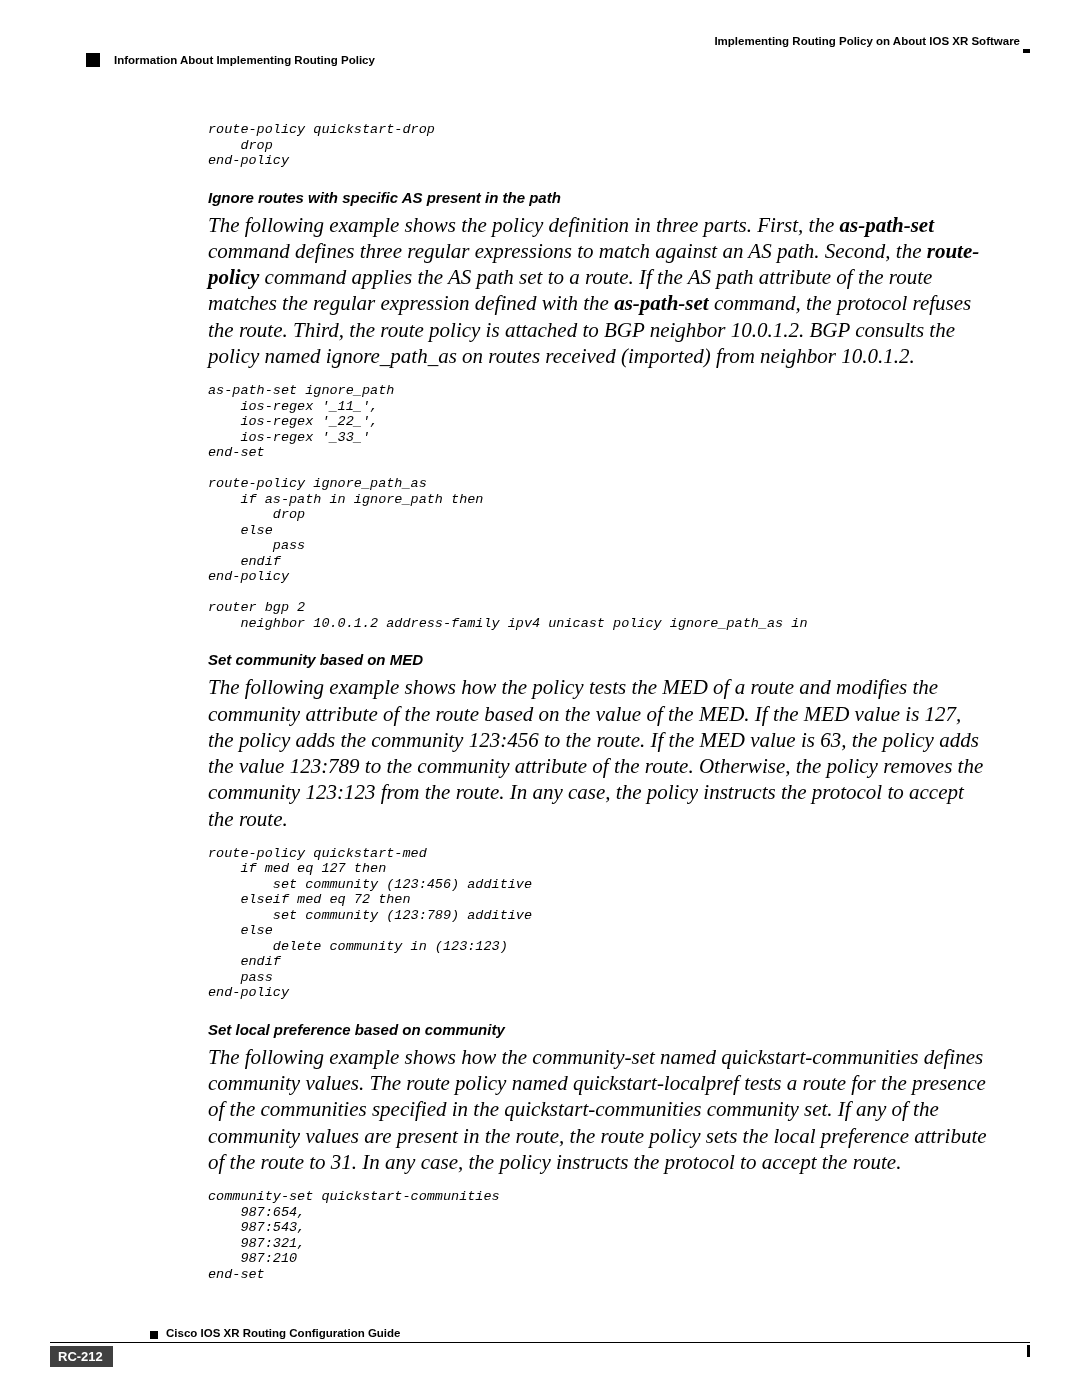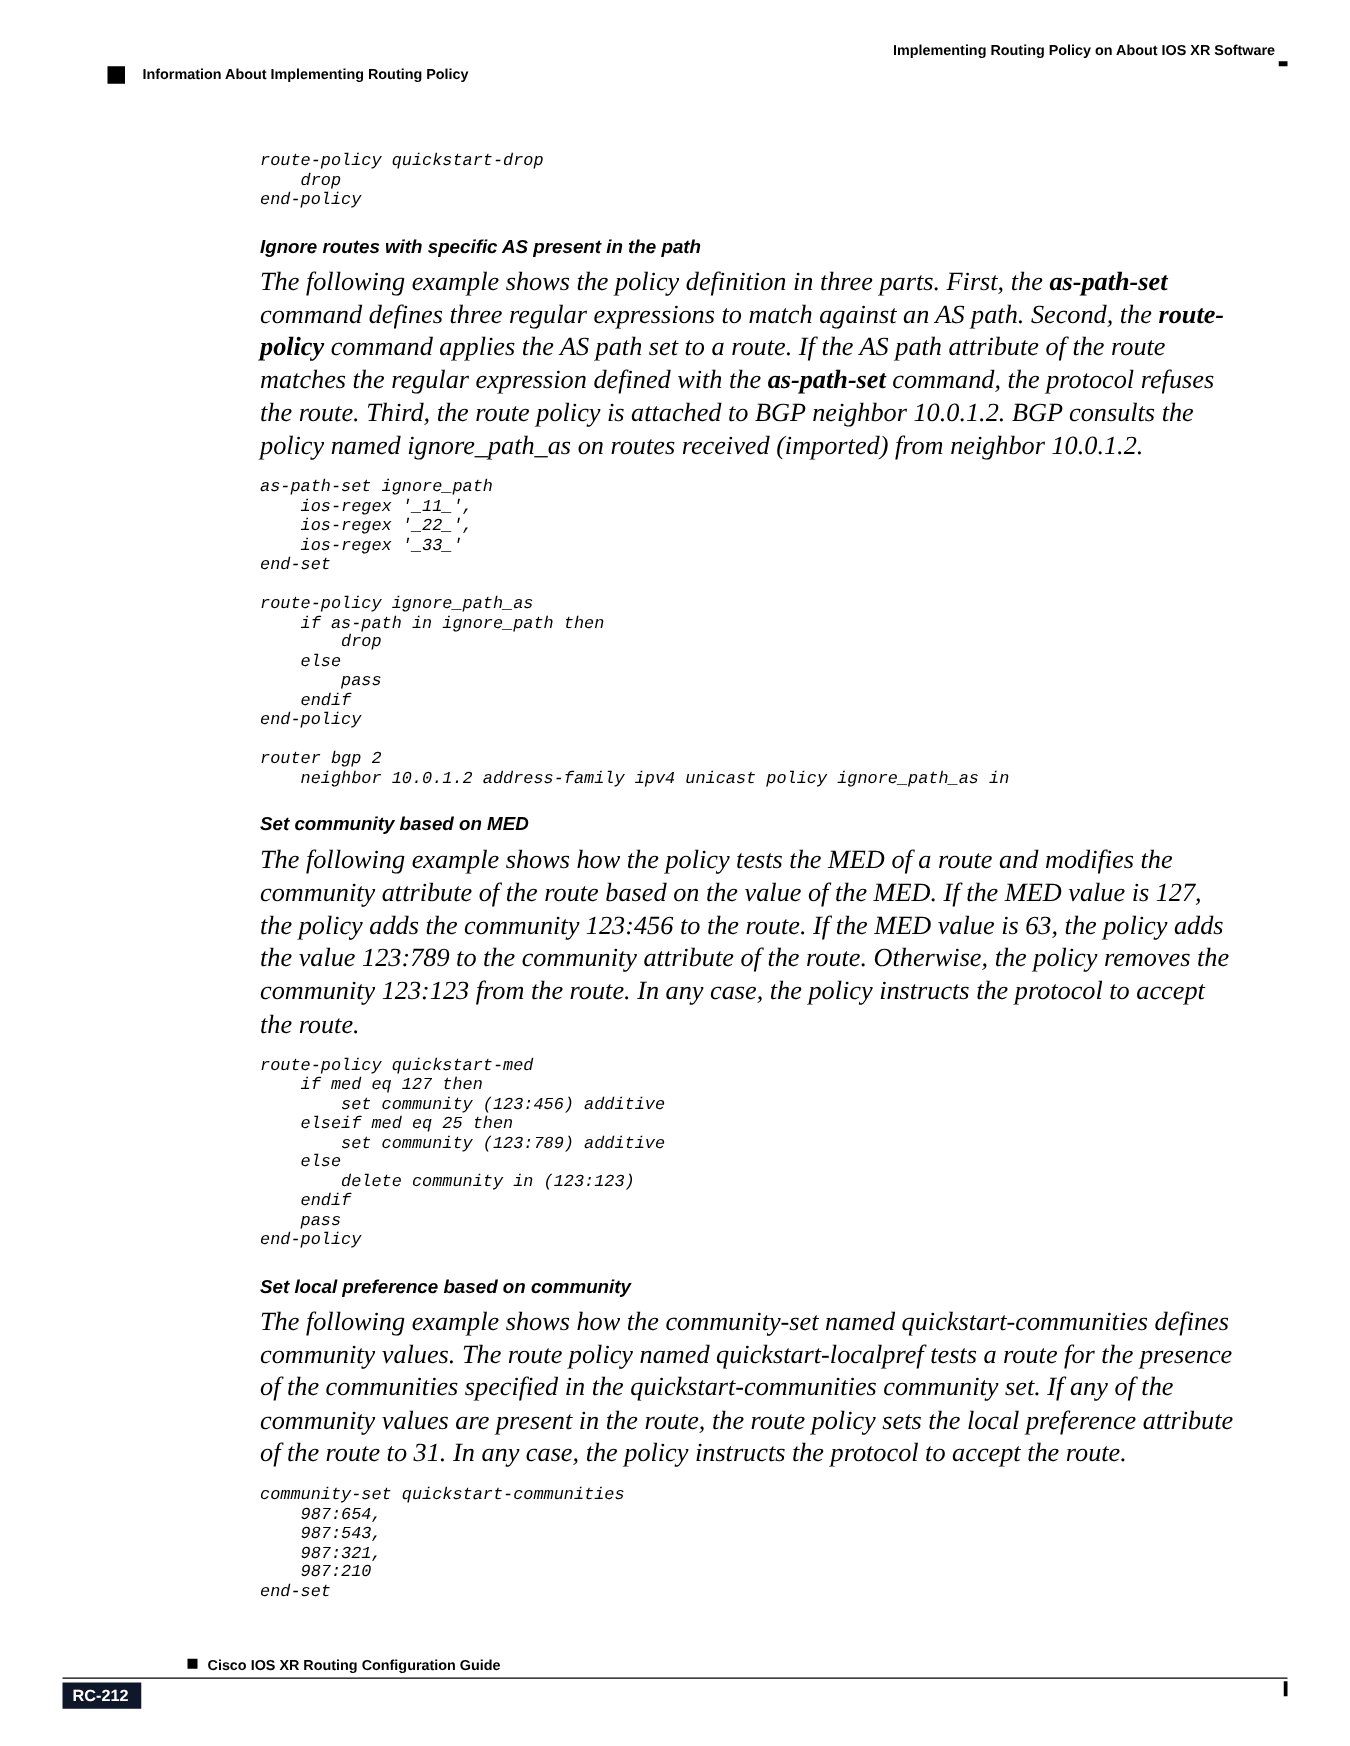--- a/index.html
+++ b/index.html
@@ -75,21 +75,21 @@
       font-weight: bold;
     }
     .footer {
       position: absolute;
       bottom: 30px;
       left: 50px;
       right: 50px;
     }
     .footer-line {
       display: flex;
-      align-items: flex-start;
+      align-items: flex-end;
     }
     .footer-square {
       width: 8px;
       height: 8px;
       background: #000;
       margin-left: 100px;
       margin-right: 8px;
     }
     .footer-title {
       font-family: Arial, Helvetica, sans-serif;
@@ -102,21 +102,21 @@
     }
     .footer-right-tick {
       position: absolute;
       right: 0;
       top: 18px;
       border-right: 3px solid #000;
       height: 12px;
     }
     .page-number {
       display: inline-block;
-      background: #0f172a;
+      background: #404040;
       color: #fff;
       font-family: Arial, Helvetica, sans-serif;
       font-weight: bold;
       font-size: 13px;
       padding: 3px 10px 3px 8px;
       margin-top: 3px;
     }
   </style>
 </head>
 <body>
@@ -160,21 +160,21 @@
 
 router bgp 2
     neighbor 10.0.1.2 address-family ipv4 unicast policy ignore_path_as in</div>
 
   <div class="section-heading">Set community based on MED</div>
   <div class="body-text">The following example shows how the policy tests the MED of a route and modifies the community attribute of the route based on the value of the MED. If the MED value is 127, the policy adds the community 123:456 to the route. If the MED value is 63, the policy adds the value 123:789 to the community attribute of the route. Otherwise, the policy removes the community 123:123 from the route. In any case, the policy instructs the protocol to accept the route.</div>
 
   <div class="code-block">route-policy quickstart-med
     if med eq 127 then
         set community (123:456) additive
-    elseif med eq 25 then
+    elseif med eq 72 then
         set community (123:789) additive
     else
         delete community in (123:123)
     endif
     pass
 end-policy</div>
 
   <div class="section-heading">Set local preference based on community</div>
   <div class="body-text">The following example shows how the community-set named quickstart-communities defines community values. The route policy named quickstart-localpref tests a route for the presence of the communities specified in the quickstart-communities community set. If any of the community values are present in the route, the route policy sets the local preference attribute of the route to 31. In any case, the policy instructs the protocol to accept the route.</div>
 

